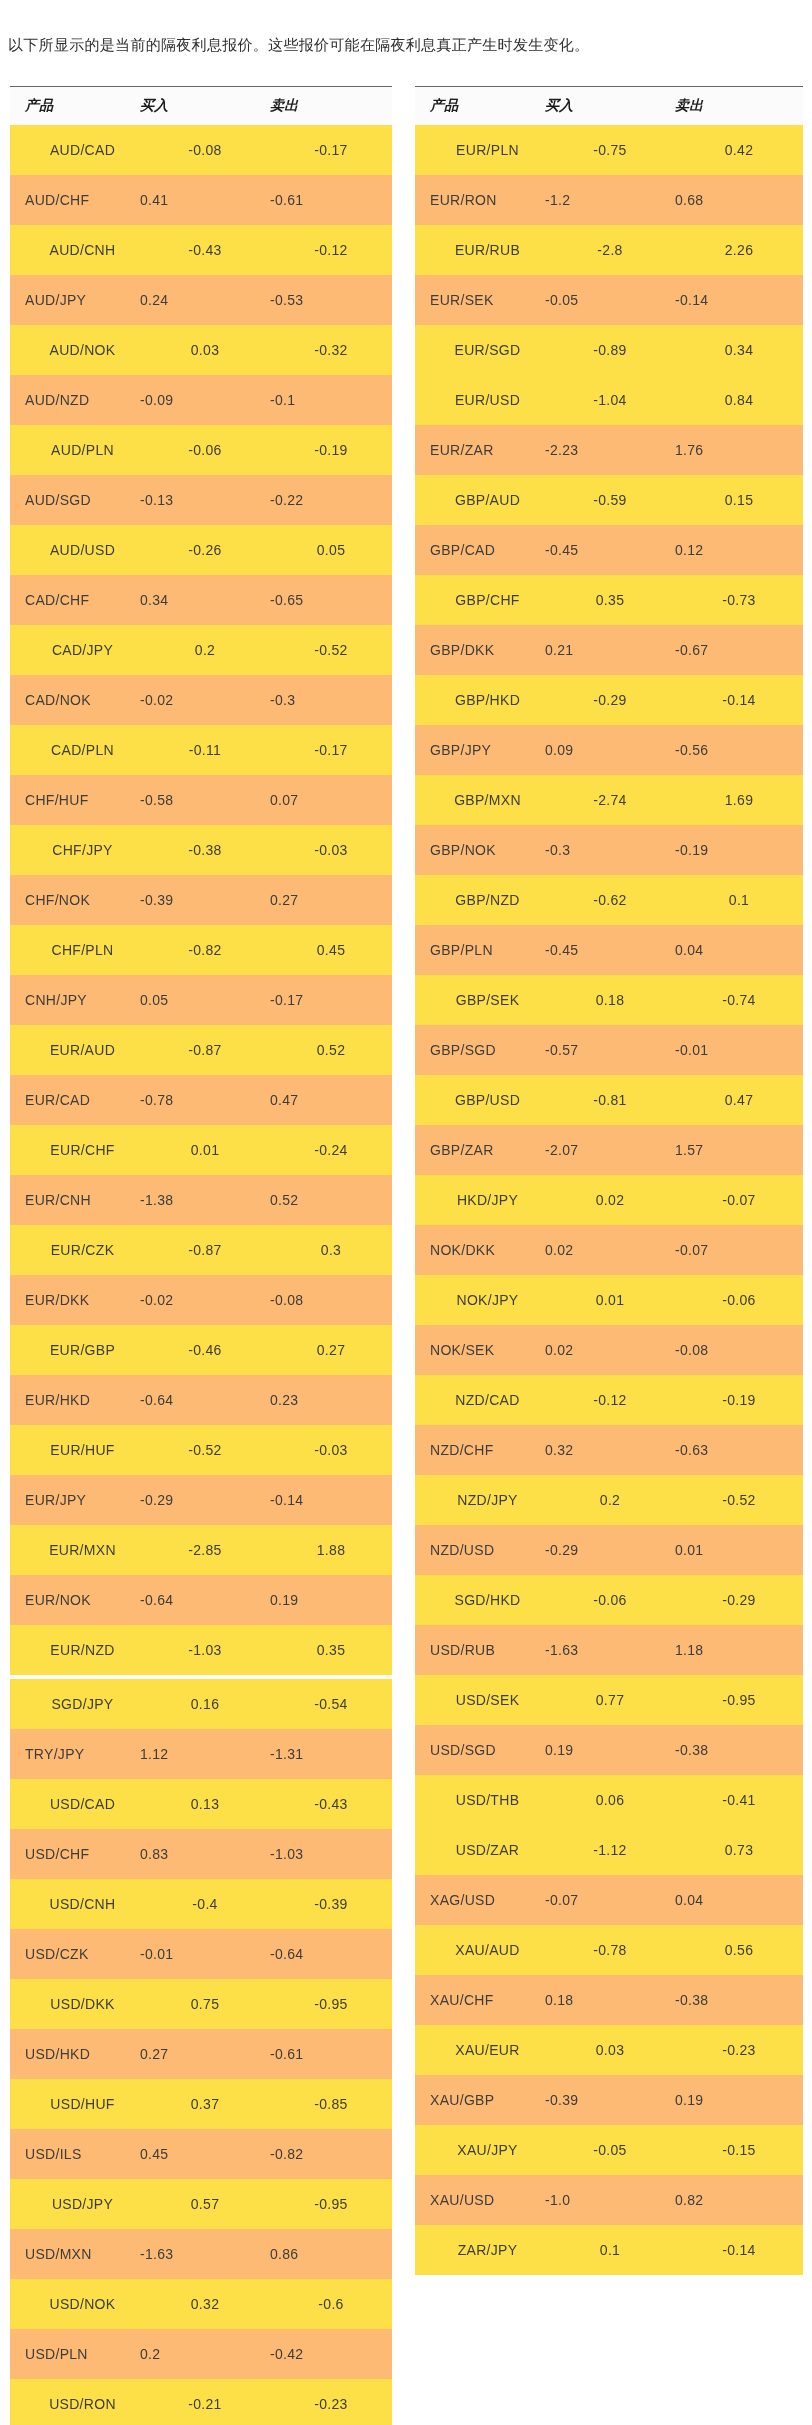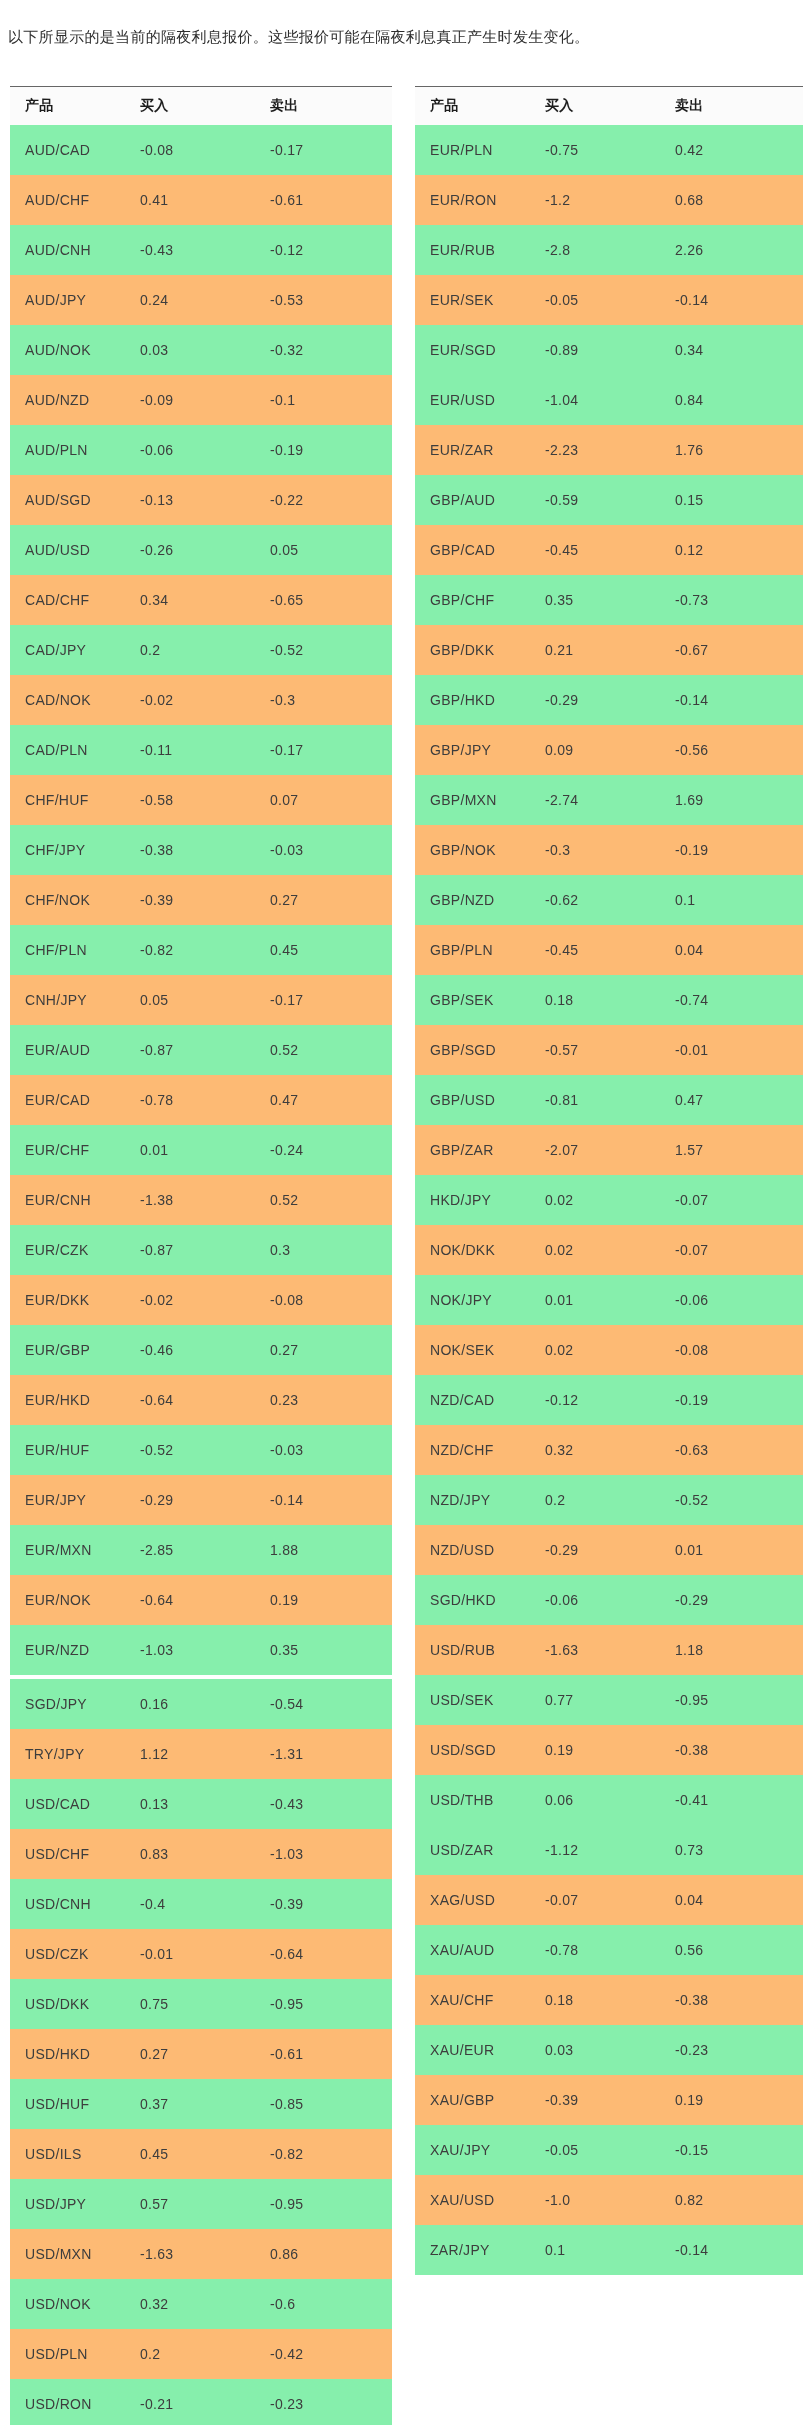--- a/index.html
+++ b/index.html
@@ -6,21 +6,21 @@
   body {
     width: 812px; height: 2425px;
     background: #ffffff;
     overflow: hidden;
     position: relative;
     font-family: "Liberation Sans", sans-serif;
     -webkit-font-smoothing: antialiased;
   }
   .intro {
     position: absolute;
-    left: 8px; top: 26px;
+    left: 8px; top: 34px;
     font-size: 15px;
     line-height: 22px;
     color: #2e2e2e;
     letter-spacing: 0.3px;
   }
   .quote-table {
     position: absolute;
     top: 86px;
     border-top: 1px solid #666666;
   }
@@ -28,31 +28,32 @@
   .quote-table.right { left: 415px; width: 388px; }
   .thead {
     height: 38px;
     background: #fbfbfb;
     display: flex;
     align-items: center;
     font-weight: bold;
     font-size: 14px;
     color: #1d1d1d;
     letter-spacing: 0.3px;
+    font-style: italic;
   }
   .row-group + .row-group { margin-top: 4px; }
   .row {
     height: 50px;
     display: flex;
     align-items: center;
     font-size: 14px;
     color: #3d3d3d;
     letter-spacing: 0.3px;
   }
-  .row.alt  { background: #86efac; }
+  .row.alt  { background: #fde047; text-align: center; }
   .row.base { background: #fdba74; }
   .cell { box-sizing: content-box; white-space: nowrap; overflow: hidden; }
   .c0 { width: 115px; padding-left: 15px; }
   .c1 { width: 130px; }
   .c2 { flex: 1; }
 </style>
 </head>
 <body>
 
 <div class="intro">以下所显示的是当前的隔夜利息报价。这些报价可能在隔夜利息真正产生时发生变化。</div>

